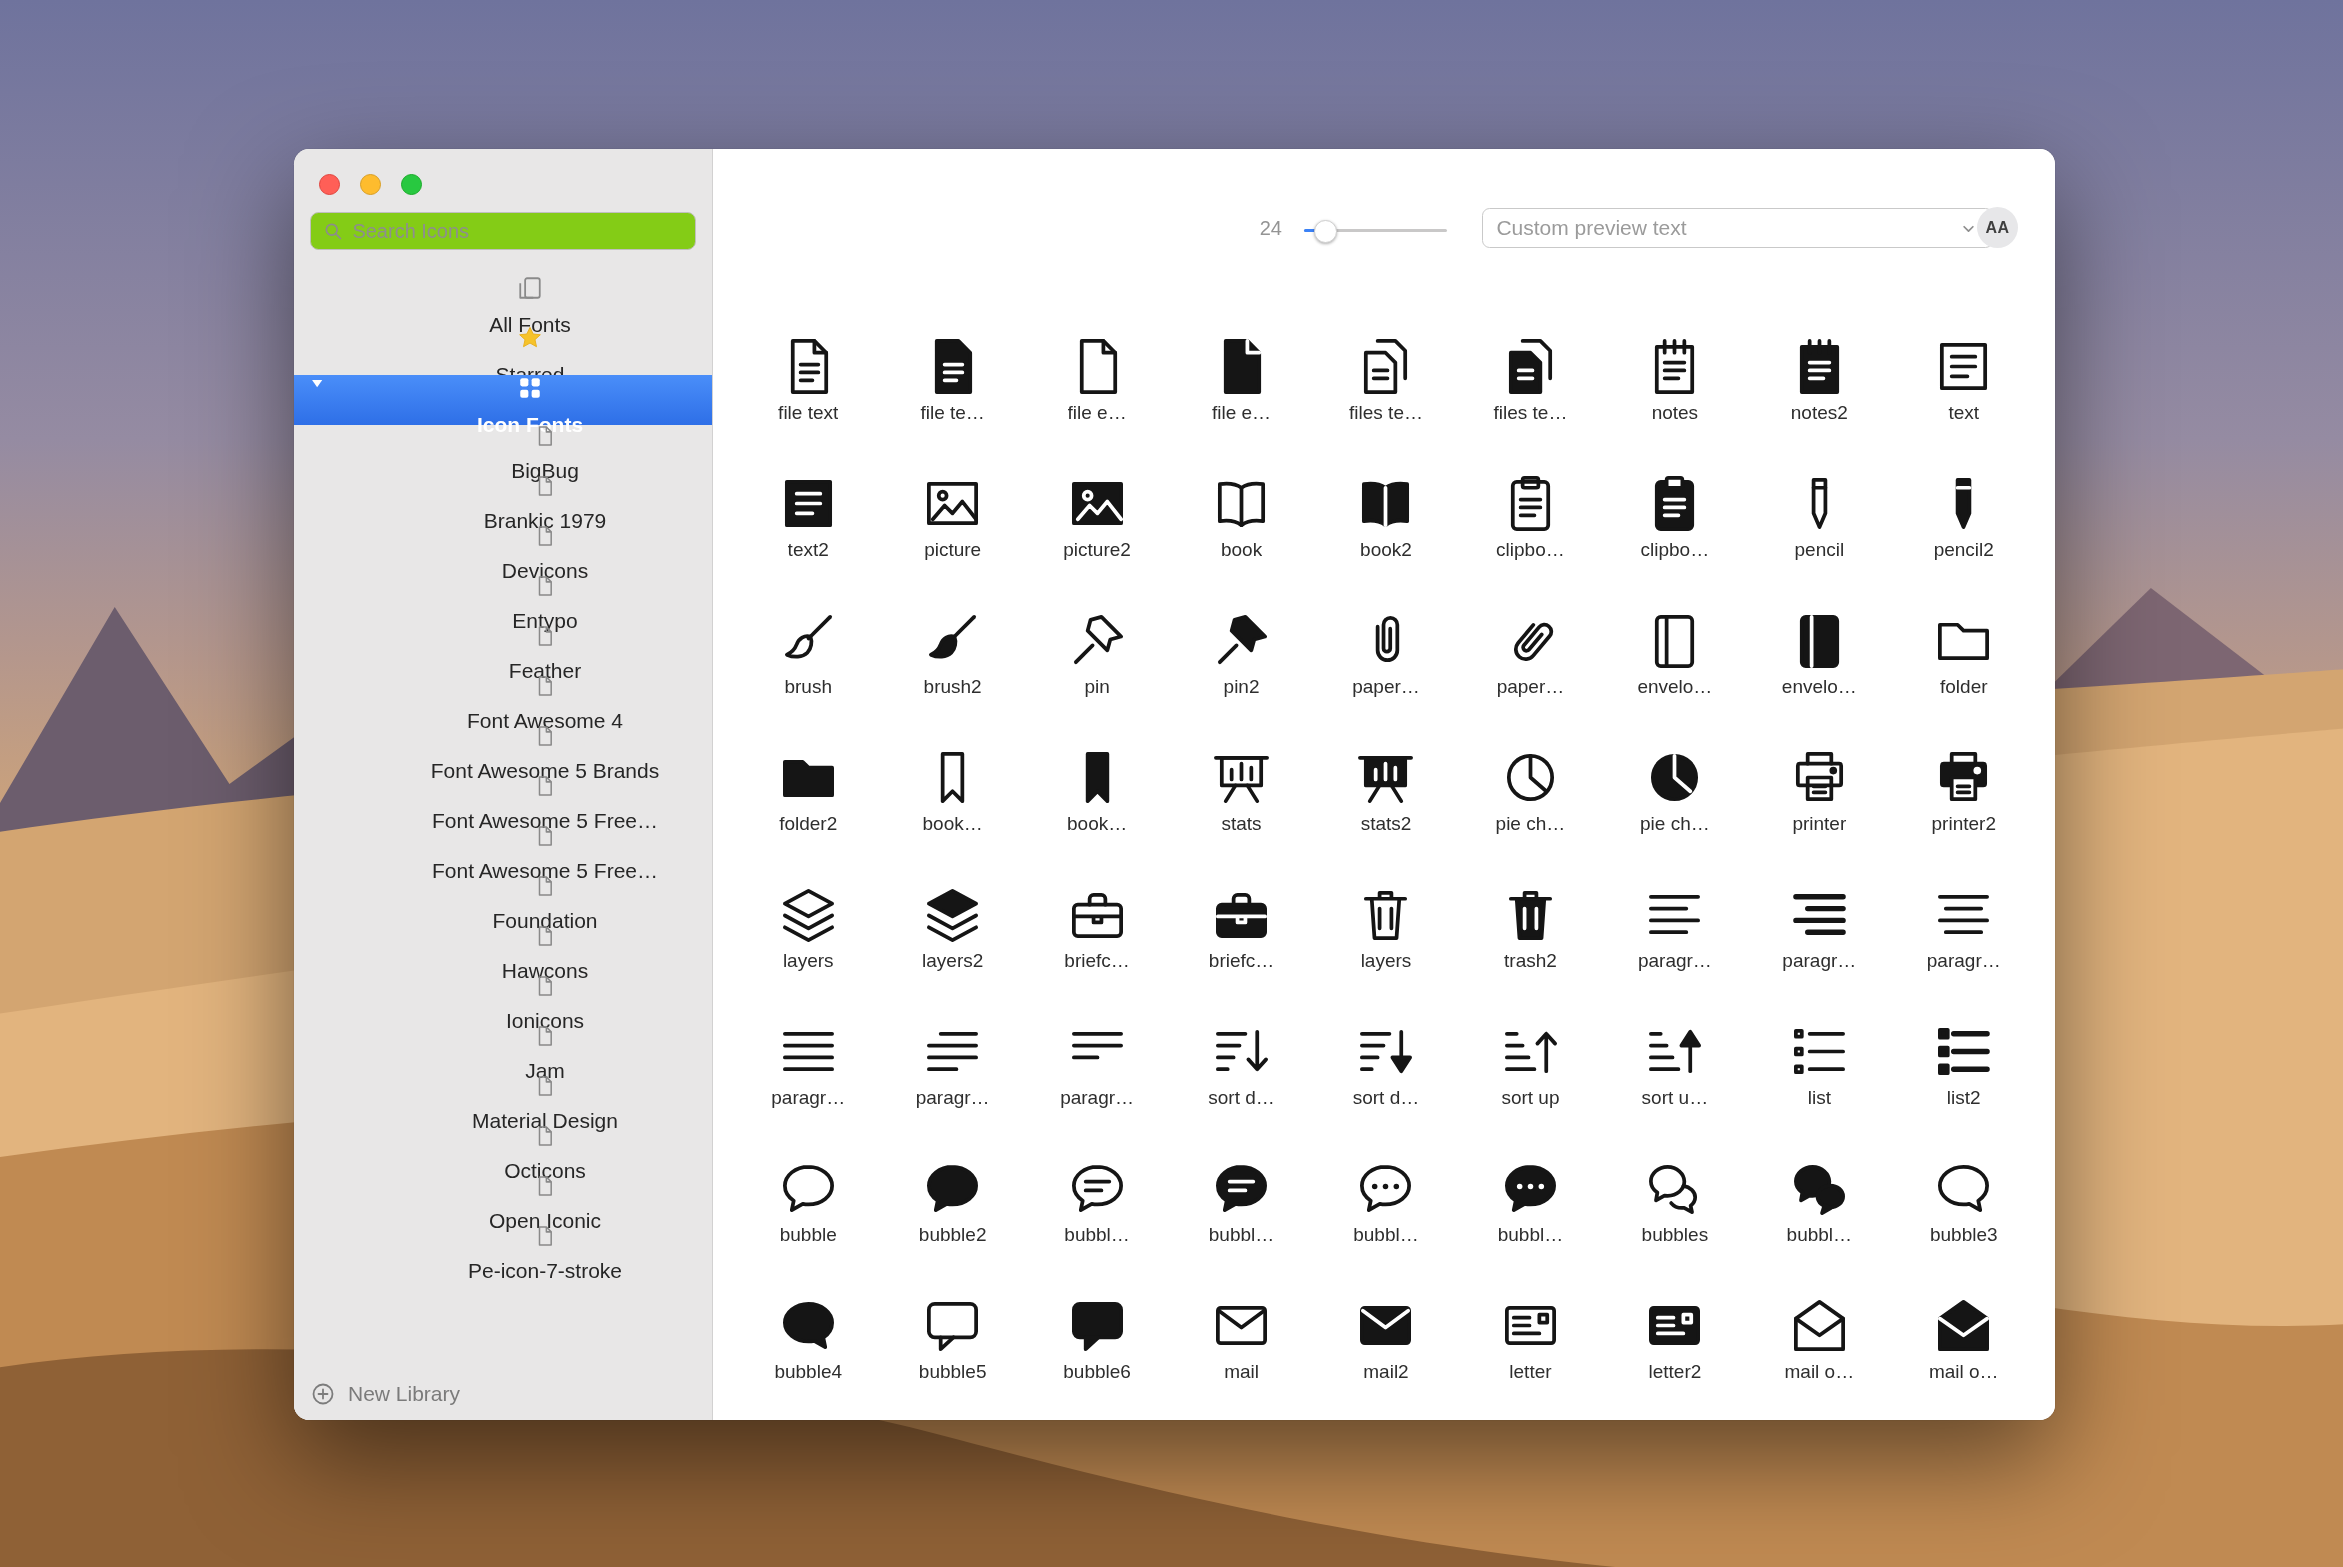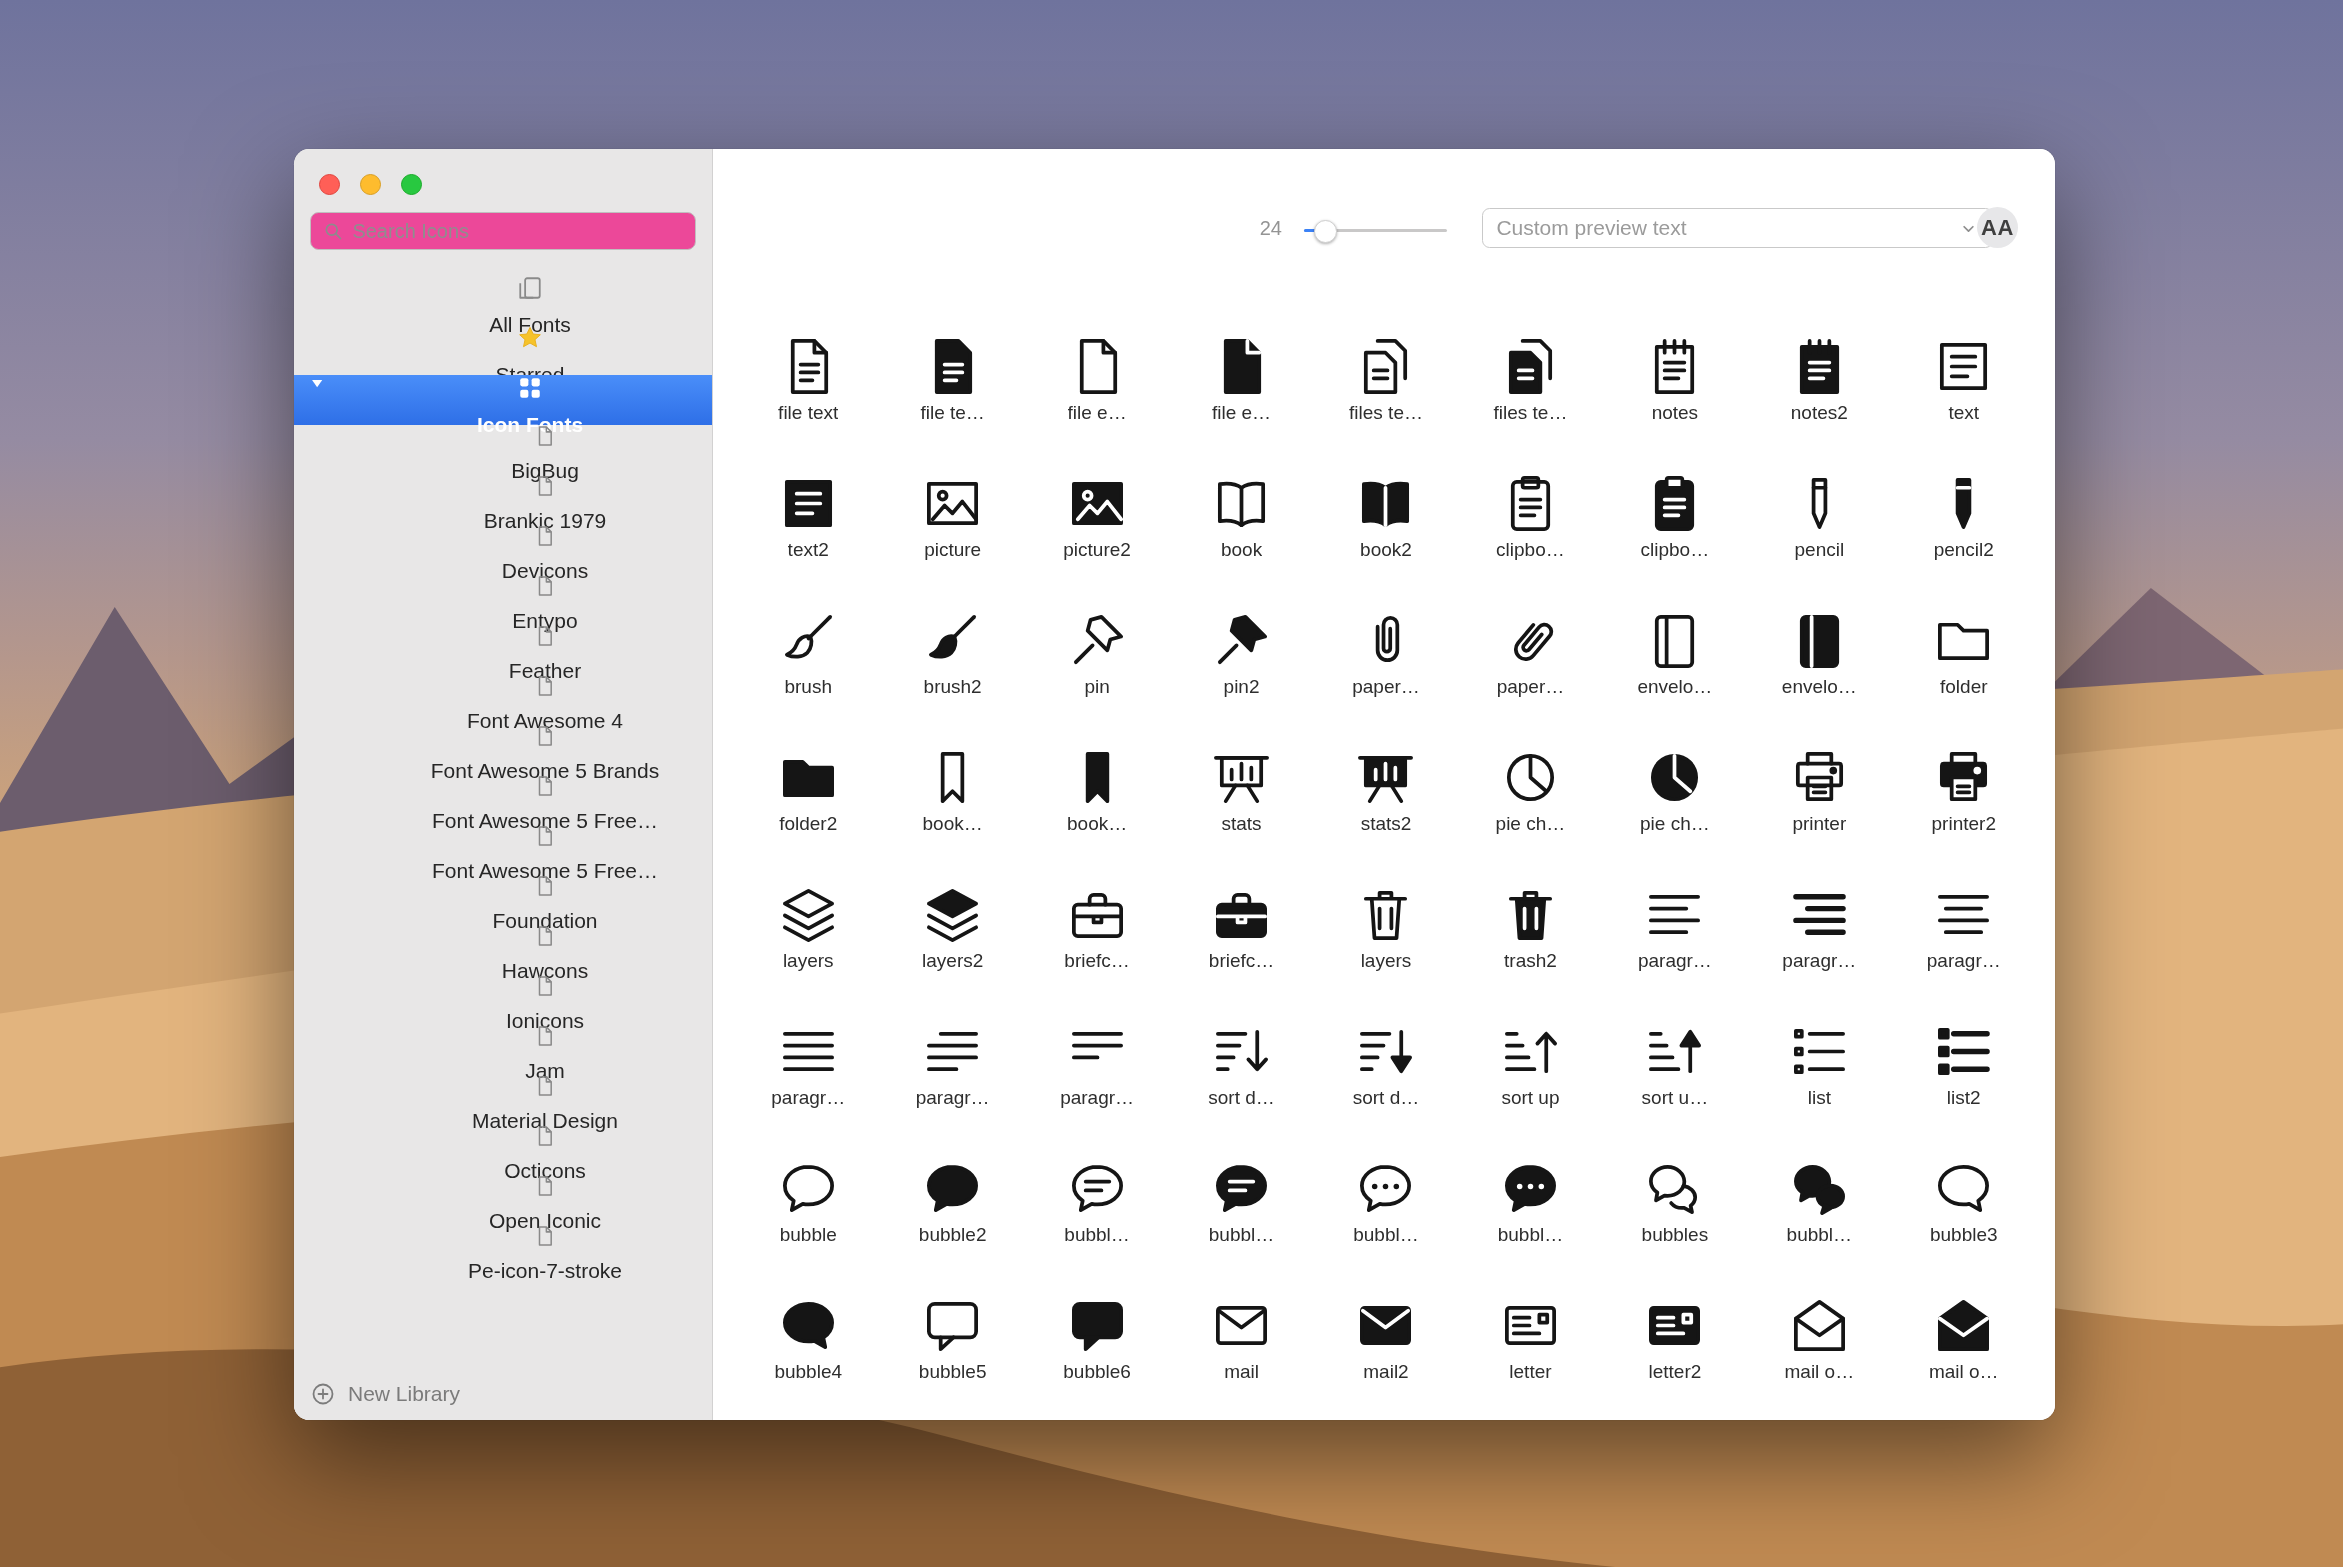--- a/index.html
+++ b/index.html
@@ -21,21 +21,21 @@
     width:418px;min-width:418px;background:#e8e7e7;position:relative;
     border-right:1px solid #d2d1d1;display:flex;flex-direction:column;
   }
   .traffic{position:absolute;top:25px;left:25px;display:flex;gap:20px;}
   .tl{width:19px;height:19px;border-radius:50%;}
   .tl.red{background:#ff5f57;border:1px solid #e0443e;}
   .tl.yellow{background:#febc2e;border:1px solid #d89e24;}
   .tl.green{background:#28c840;border:1px solid #1aab29;}
 
   .search-field{
-    margin:63px 16.3px 25px 16.3px;height:36px;background:#ec4899;
+    margin:63px 16.3px 25px 16.3px;height:36px;background:#84cc16;
     border:1px solid #c0bfbf;border-radius:8.6px;display:flex;align-items:center;
     padding:0 11.5px;gap:7.6px;
   }
   .search-field svg{width:20px;height:20px;flex:none;}
   .search-field input{
     flex:1;border:none;outline:none;background:transparent;
     font-family:"Liberation Sans",sans-serif;font-size:20px;color:#333;
   }
   .search-field input::placeholder{color:#8e8e8e;}
 
@@ -80,21 +80,21 @@
   .preview-dropdown{
     position:absolute;left:769px;top:59px;width:511px;height:40px;
     border:1px solid #c9c9c9;border-radius:7.6px;background:#fff;
     display:flex;align-items:center;padding:0 13.4px;box-sizing:border-box;
   }
   .preview-dropdown .ptext{flex:1;font-size:21px;color:#9b9b9b;white-space:nowrap;overflow:hidden;}
   .preview-dropdown svg{width:21px;height:21px;flex:none;}
   .aa-btn{
     position:absolute;left:1264px;top:58px;width:41px;height:41px;border-radius:50%;
     background:#e7e7e9;display:flex;align-items:center;justify-content:center;
-    font-size:22px;font-weight:bold;color:#3f3f3f;letter-spacing:0.5px;
+    font-size:16px;font-weight:bold;color:#3f3f3f;letter-spacing:0.5px;
   }
 
   .icon-grid{
     position:absolute;left:23px;right:19px;top:178px;
     display:grid;grid-template-columns:repeat(9,1fr);grid-auto-rows:137px;
   }
   .cell{display:flex;flex-direction:column;align-items:center;padding-top:7.6px;}
   .glyph{width:63px;height:63px;}
   .glyph svg{width:100%;height:100%;display:block;}
   .glabel{margin-top:4.8px;font-size:19px;color:#2e2e2e;white-space:nowrap;max-width:134px;overflow:hidden;}

